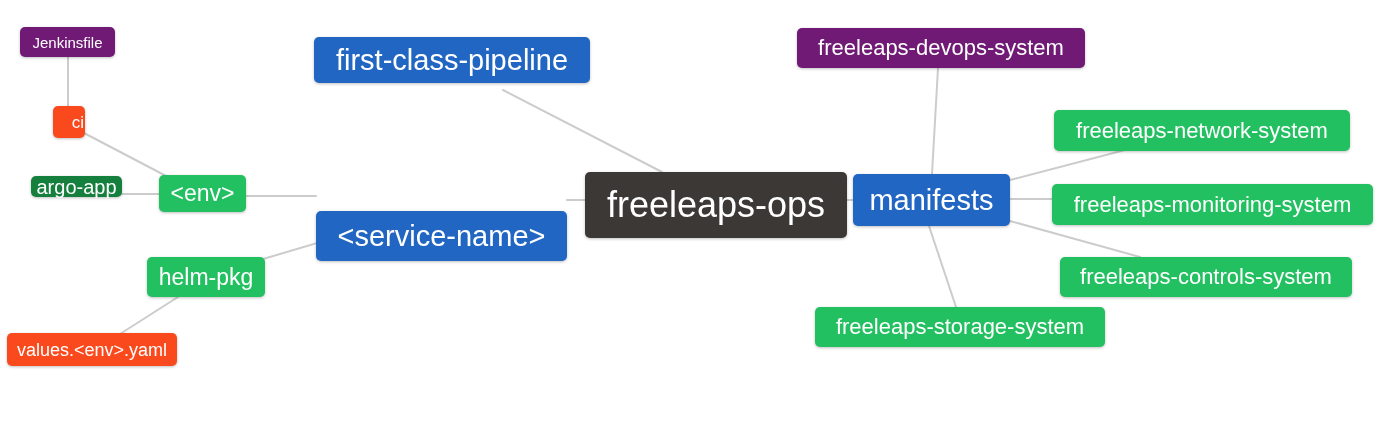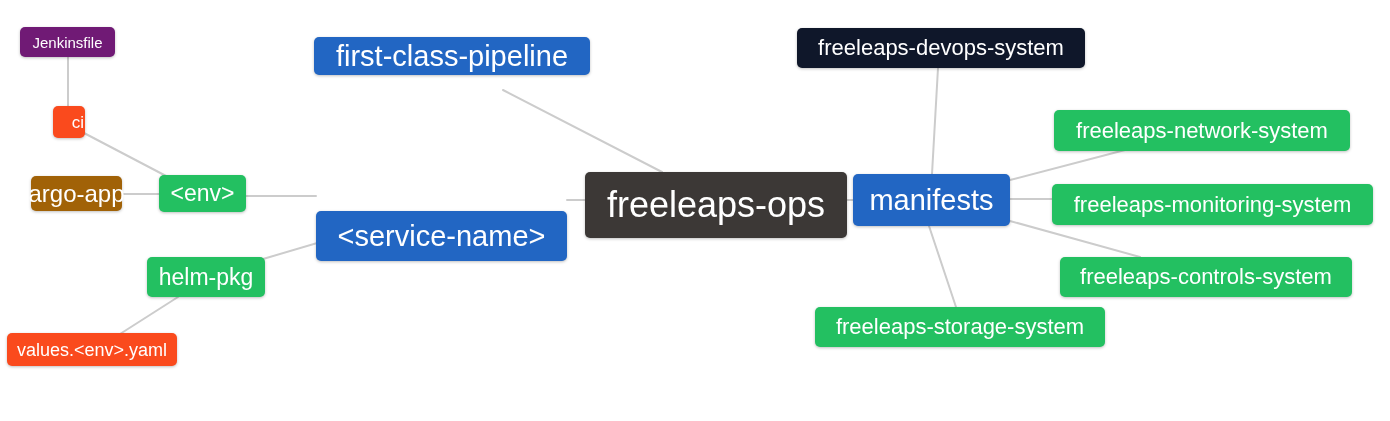--- a/index.html
+++ b/index.html
@@ -53,28 +53,28 @@
       <line x1="503" y1="90" x2="662" y2="172" stroke="#cccccc" stroke-width="2" stroke-linecap="round"></line>
       <line x1="847" y1="200" x2="856" y2="200" stroke="#cccccc" stroke-width="2" stroke-linecap="round"></line>
       <line x1="938" y1="68" x2="932" y2="174" stroke="#cccccc" stroke-width="2" stroke-linecap="round"></line>
       <line x1="1010" y1="180" x2="1125" y2="150" stroke="#cccccc" stroke-width="2" stroke-linecap="round"></line>
       <line x1="1010" y1="199" x2="1052" y2="199" stroke="#cccccc" stroke-width="2" stroke-linecap="round"></line>
       <line x1="1010" y1="221" x2="1140" y2="257" stroke="#cccccc" stroke-width="2" stroke-linecap="round"></line>
       <line x1="929" y1="226" x2="956" y2="307" stroke="#cccccc" stroke-width="2" stroke-linecap="round"></line>
     </svg>
   <div id="nodes">
       <div class="node" style="left: 585px; top: 172px; width: 262px; height: 66px; background: rgb(60, 56, 54); font-size: 36px; color: rgb(255, 255, 255);">freeleaps-ops</div>
-      <div class="node" style="left: 314px; top: 37px; width: 276px; height: 38px; background: rgb(34, 102, 195); font-size: 29px; color: rgb(255, 255, 255);">first-class-pipeline</div>
+      <div class="node" style="left: 314px; top: 37px; width: 276px; height: 46px; background: rgb(34, 102, 195); font-size: 29px; color: rgb(255, 255, 255);">first-class-pipeline</div>
       <div class="node" style="left: 316px; top: 172px; width: 251px; height: 50px; background: rgb(34, 102, 195); font-size: 29px; color: rgb(255, 255, 255); margin-top: 39px;">&lt;service-name&gt;</div>
       <div class="node" style="left: 853px; top: 174px; width: 157px; height: 52px; background: rgb(34, 102, 195); font-size: 29px; color: rgb(255, 255, 255);">manifests</div>
       <div class="node" style="left: 159px; top: 175px; width: 87px; height: 37px; background: rgb(35, 192, 97); font-size: 23px; color: rgb(255, 255, 255);">&lt;env&gt;</div>
       <div class="node" style="left: 147px; top: 257px; width: 118px; height: 40px; background: rgb(35, 192, 97); font-size: 23px; color: rgb(255, 255, 255);">helm-pkg</div>
       <div class="node" style="left: 53px; top: 106px; width: 32px; height: 32px; background: rgb(250, 74, 29); font-size: 17px; color: rgb(255, 255, 255); padding-left: 18px;">ci</div>
-      <div class="node" style="left: 31px; top: 176px; width: 91px; height: 35px; background: #a16207; font-size: 24px; color: rgb(255, 255, 255);">argo-app</div>
+      <div class="node" style="left: 31px; top: 176px; width: 91px; height: 21px; background: #15803d; font-size: 20px; color: rgb(255, 255, 255);">argo-app</div>
       <div class="node" style="left: 7px; top: 333px; width: 170px; height: 33px; background: rgb(250, 74, 29); font-size: 18px; color: rgb(255, 255, 255);">values.&lt;env&gt;.yaml</div>
       <div class="node" style="left: 20px; top: 27px; width: 95px; height: 30px; background: #701a75; font-size: 15px; color: rgb(255, 255, 255); text-align: right;">Jenkinsfile</div>
-      <div class="node" style="left: 797px; top: 28px; width: 288px; height: 40px; background: #0f172a; font-size: 22px; color: rgb(255, 255, 255); text-align: right;">freeleaps-devops-system</div>
+      <div class="node" style="left: 797px; top: 28px; width: 288px; height: 40px; background: #701a75; font-size: 22px; color: rgb(255, 255, 255); text-align: right;">freeleaps-devops-system</div>
       <div class="node" style="left: 1054px; top: 110px; width: 296px; height: 41px; background: rgb(35, 192, 97); font-size: 22px; color: rgb(255, 255, 255);">freeleaps-network-system</div>
       <div class="node" style="left: 1052px; top: 184px; width: 321px; height: 41px; background: rgb(35, 192, 97); font-size: 22px; color: rgb(255, 255, 255);">freeleaps-monitoring-system</div>
       <div class="node" style="left: 1060px; top: 257px; width: 292px; height: 40px; background: rgb(35, 192, 97); font-size: 22px; color: rgb(255, 255, 255);">freeleaps-controls-system</div>
       <div class="node" style="left: 815px; top: 307px; width: 290px; height: 40px; background: rgb(35, 192, 97); font-size: 22px; color: rgb(255, 255, 255);">freeleaps-storage-system</div>
     </div>
 </div>
 
 </body></html>

